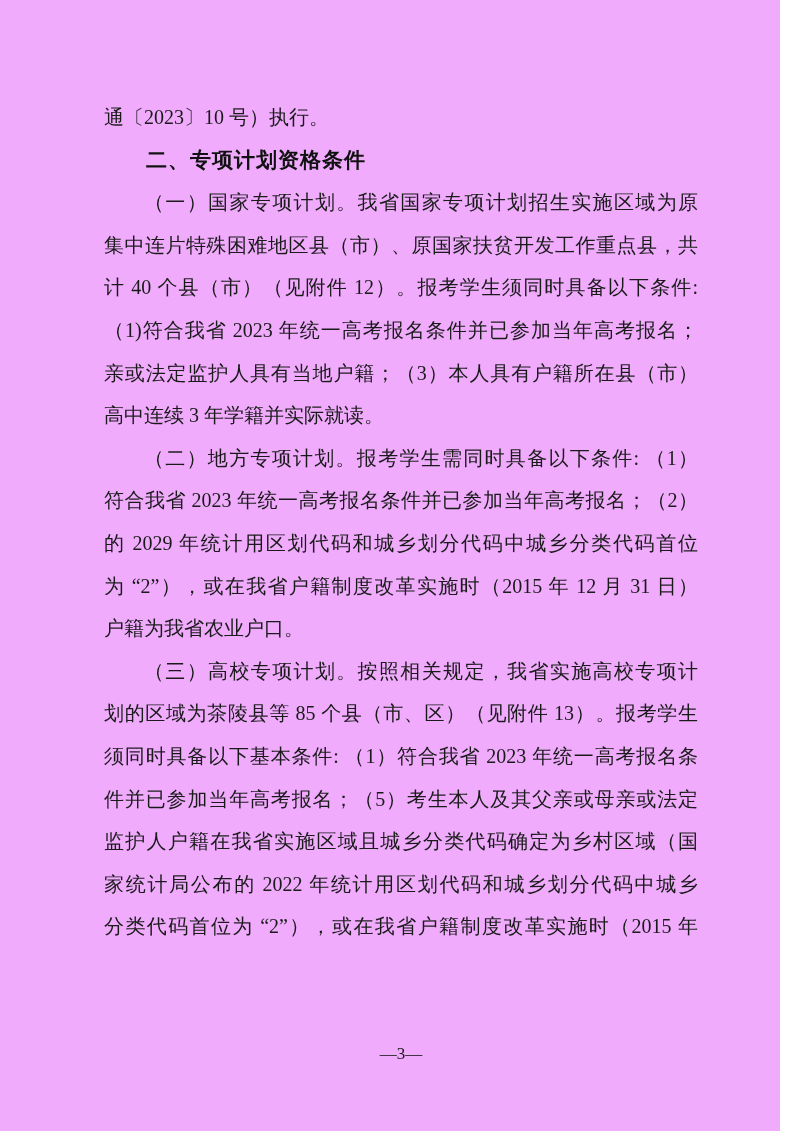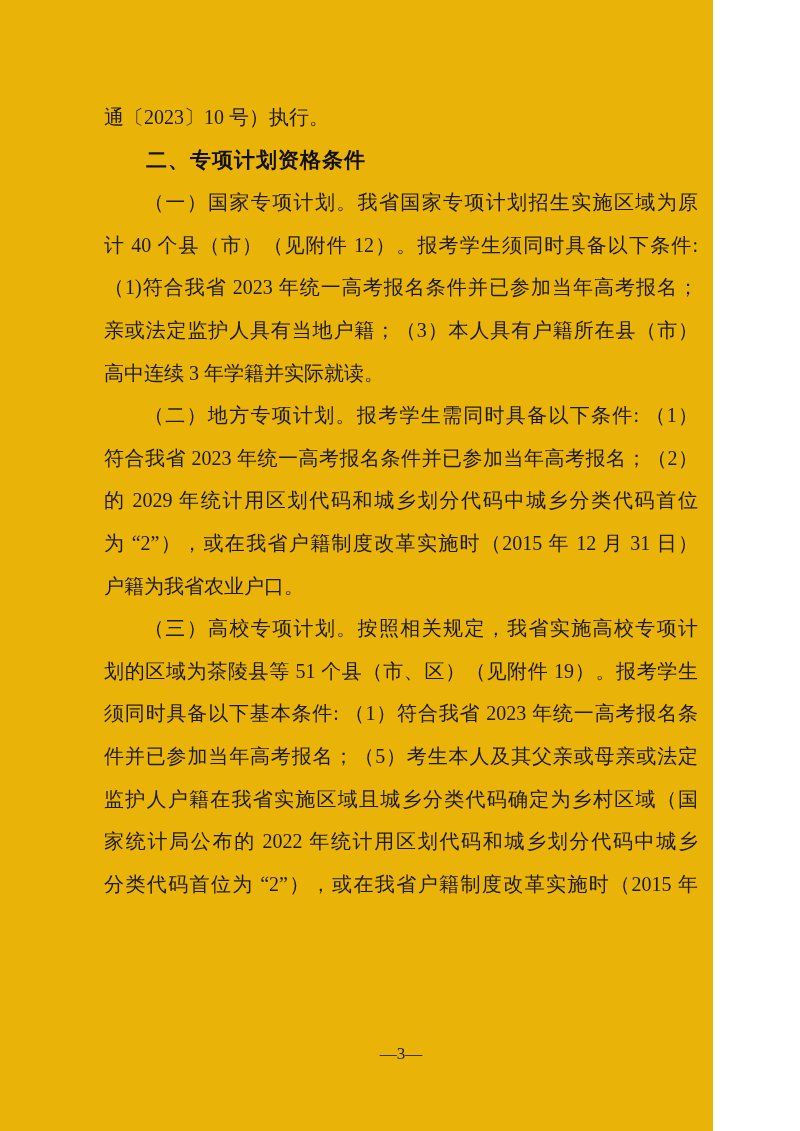--- a/index.html
+++ b/index.html
@@ -2,23 +2,23 @@
 <html><head>
 <meta charset="utf-8">
 <style>
   html, body {
     margin: 0;
     padding: 0;
     background: #ffffff;
   }
   .page {
     position: relative;
-    width: 713px;
+    width: 780px;
     height: 1131px;
-    background: #eab308;
+    background: #f0abfc;
     overflow: hidden;
     font-family: "Liberation Serif", "DejaVu Serif", serif;
     color: #1a1a1a;
   }
   .content {
     position: absolute;
     left: 104px;
     top: 96px;
     width: 594px;
   }
@@ -60,31 +60,32 @@
   }
 </style>
 </head>
 <body>
 
 <div class="page">
   <div class="content">
       <div class="line l">通〔2023〕10 号）执行。</div>
       <div class="line l i h">二、专项计划资格条件</div>
       <div class="line j i">（一）国家专项计划。我省国家专项计划招生实施区域为原</div>
+      <div class="line j">集中连片特殊困难地区县（市）、原国家扶贫开发工作重点县，共</div>
       <div class="line j">计 40 个县（市）（见附件 12）。报考学生须同时具备以下条件:</div>
       <div class="line j">（1)符合我省 2023 年统一高考报名条件并已参加当年高考报名；</div>
       <div class="line j">亲或法定监护人具有当地户籍；（3）本人具有户籍所在县（市）</div>
       <div class="line l">高中连续 3 年学籍并实际就读。</div>
       <div class="line j i">（二）地方专项计划。报考学生需同时具备以下条件: （1）</div>
       <div class="line j">符合我省 2023 年统一高考报名条件并已参加当年高考报名；（2）</div>
       <div class="line j">的 2029 年统计用区划代码和城乡划分代码中城乡分类代码首位</div>
       <div class="line j">为 “2”），或在我省户籍制度改革实施时（2015 年 12 月 31 日）</div>
       <div class="line l">户籍为我省农业户口。</div>
       <div class="line j i">（三）高校专项计划。按照相关规定，我省实施高校专项计</div>
-      <div class="line j">划的区域为茶陵县等 51 个县（市、区）（见附件 19）。报考学生</div>
+      <div class="line j">划的区域为茶陵县等 85 个县（市、区）（见附件 13）。报考学生</div>
       <div class="line j">须同时具备以下基本条件: （1）符合我省 2023 年统一高考报名条</div>
       <div class="line j">件并已参加当年高考报名；（5）考生本人及其父亲或母亲或法定</div>
       <div class="line j">监护人户籍在我省实施区域且城乡分类代码确定为乡村区域（国</div>
       <div class="line j">家统计局公布的 2022 年统计用区划代码和城乡划分代码中城乡</div>
       <div class="line j">分类代码首位为 “2”），或在我省户籍制度改革实施时（2015 年</div>
     </div>
   <div class="footer">—3—</div>
 </div>
 
 </body></html>

